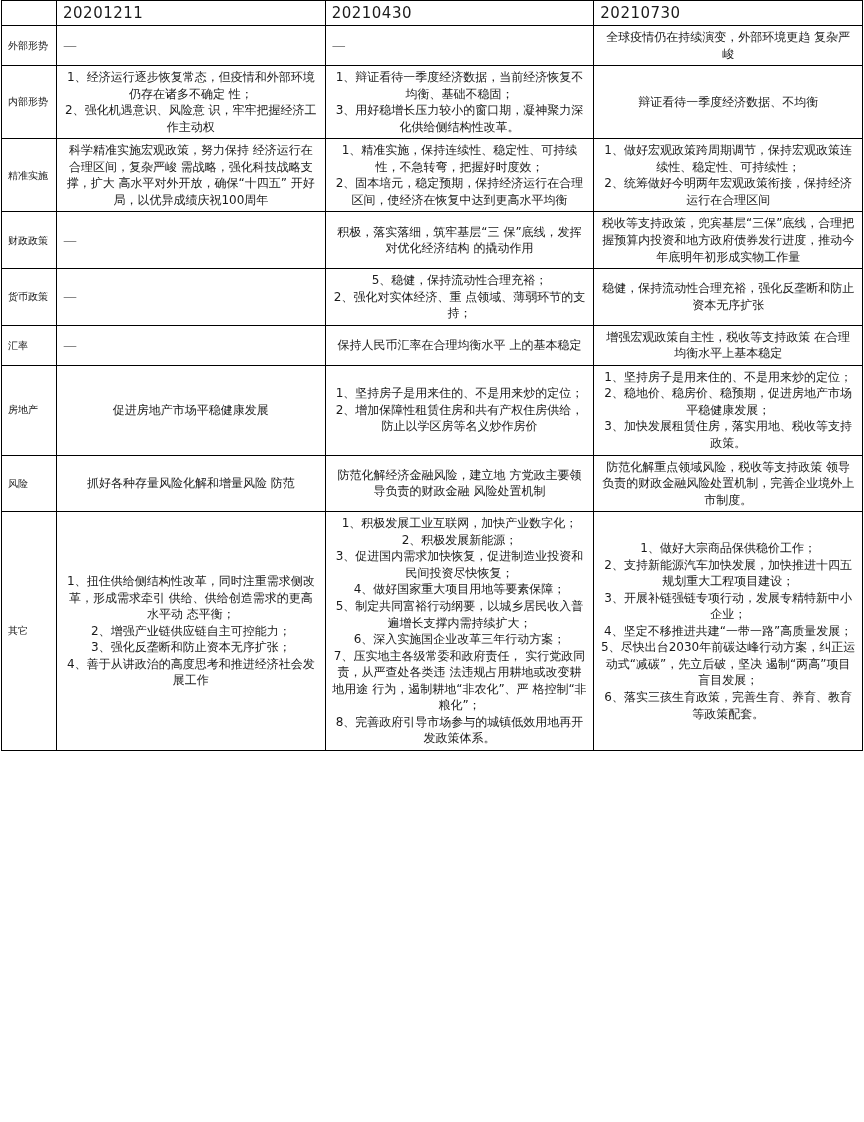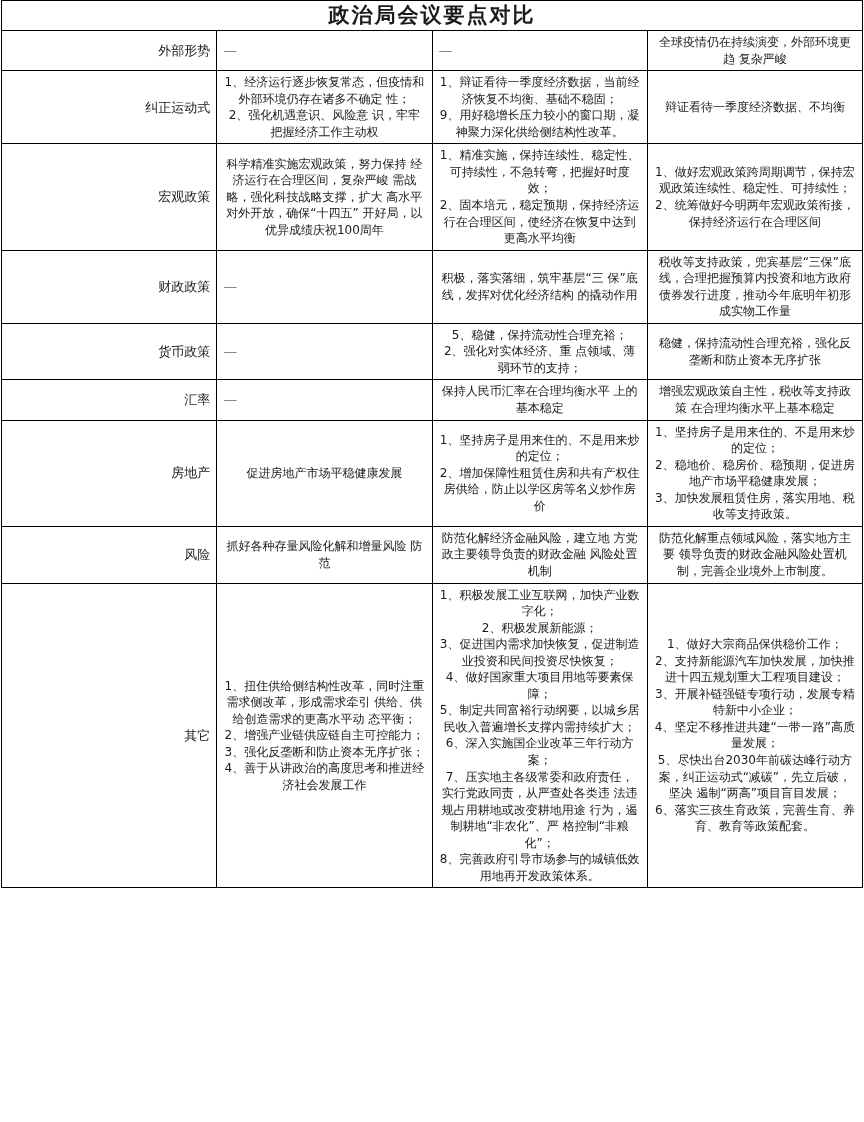--- a/index.html
+++ b/index.html
@@ -53,23 +53,23 @@
     font-size: 15px;
     font-weight: normal;
     text-align: left;
     padding: 3px 4px 4px 6px;
     letter-spacing: 0.5px;
     line-height: 1.2;
   }
   
   td.rowlabel {
     width: 55px;
-    font-size: 13px;
+    font-size: 10px;
     line-height: 1.35;
-    text-align: right;
+    text-align: left;
     padding: 4px 3px 4px 5px;
     word-break: break-all;
   }
   td.cell {
     font-size: 12px;
     line-height: 1.38;
     text-align: center;
     padding: 4px 6px 4px 6px;
     white-space: pre-line;
     word-break: break-all;
@@ -87,43 +87,46 @@
   td.top { vertical-align: top; }
 </style>
 </head>
 <body>
 
 <div id="page">
 
   <table class="compare">
     <tbody>
 
+
       <tr>
-        <td class="title-cell" colspan="4">政治局会议要点对比</td>
+        <td class="hdr-blank hdr-date"></td>
+        <td class="hdr-date">20201211</td>
+        <td class="hdr-date">20210430</td>
+        <td class="hdr-date">20210730</td>
       </tr>
-
 
       <tr>
         <td class="rowlabel">外部形势</td>
         <td class="cell col1 dash mid">—</td>
         <td class="cell col2 dash mid">—</td>
         <td class="cell col3 mid">全球疫情仍在持续演变，外部环境更趋 复杂严峻</td>
       </tr>
 
       <tr>
-        <td class="rowlabel">纠正运动式</td>
+        <td class="rowlabel">内部形势</td>
         <td class="cell col1 top">1、经济运行逐步恢复常态，但疫情和外部环境仍存在诸多不确定 性；
 2、强化机遇意识、风险意 识，牢牢把握经济工作主动权</td>
         <td class="cell col2 top">1、辩证看待一季度经济数据，当前经济恢复不均衡、基础不稳固；
-9、用好稳增长压力较小的窗口期，凝神聚力深化供给侧结构性改革。</td>
+3、用好稳增长压力较小的窗口期，凝神聚力深化供给侧结构性改革。</td>
         <td class="cell col3 mid">辩证看待一季度经济数据、不均衡</td>
       </tr>
 
       <tr>
-        <td class="rowlabel">宏观政策</td>
+        <td class="rowlabel">精准实施</td>
         <td class="cell col1 top">科学精准实施宏观政策，努力保持 经济运行在合理区间，复杂严峻 需战略，强化科技战略支撑，扩大 高水平对外开放，确保“十四五” 开好局，以优异成绩庆祝100周年</td>
         <td class="cell col2 top">1、精准实施，保持连续性、稳定性、可持续性，不急转弯，把握好时度效；
 2、固本培元，稳定预期，保持经济运行在合理区间，使经济在恢复中达到更高水平均衡</td>
         <td class="cell col3 top">1、做好宏观政策跨周期调节，保持宏观政策连续性、稳定性、可持续性；
 2、统筹做好今明两年宏观政策衔接，保持经济运行在合理区间</td>
       </tr>
 
       <tr>
         <td class="rowlabel">财政政策</td>
         <td class="cell col1 dash mid">—</td>
@@ -153,21 +156,21 @@
 2、增加保障性租赁住房和共有产权住房供给，防止以学区房等名义炒作房价</td>
         <td class="cell col3 top">1、坚持房子是用来住的、不是用来炒的定位；
 2、稳地价、稳房价、稳预期，促进房地产市场平稳健康发展；
 3、加快发展租赁住房，落实用地、税收等支持政策。</td>
       </tr>
 
       <tr>
         <td class="rowlabel">风险</td>
         <td class="cell col1 mid">抓好各种存量风险化解和增量风险 防范</td>
         <td class="cell col2 top">防范化解经济金融风险，建立地 方党政主要领导负责的财政金融 风险处置机制</td>
-        <td class="cell col3 top">防范化解重点领域风险，落实地方主要 领导负责的财政金融风险处置机制，完善企业境外上市制度。</td>
+        <td class="cell col3 top">防范化解重点领域风险，税收等支持政策 领导负责的财政金融风险处置机制，完善企业境外上市制度。</td>
       </tr>
 
       <tr>
         <td class="rowlabel">其它</td>
         <td class="cell col1 mid">1、扭住供给侧结构性改革，同时注重需求侧改革，形成需求牵引 供给、供给创造需求的更高水平动 态平衡；
 2、增强产业链供应链自主可控能力；
 3、强化反垄断和防止资本无序扩张；
 4、善于从讲政治的高度思考和推进经济社会发展工作</td>
         <td class="cell col2 top">1、积极发展工业互联网，加快产业数字化；
 2、积极发展新能源；

